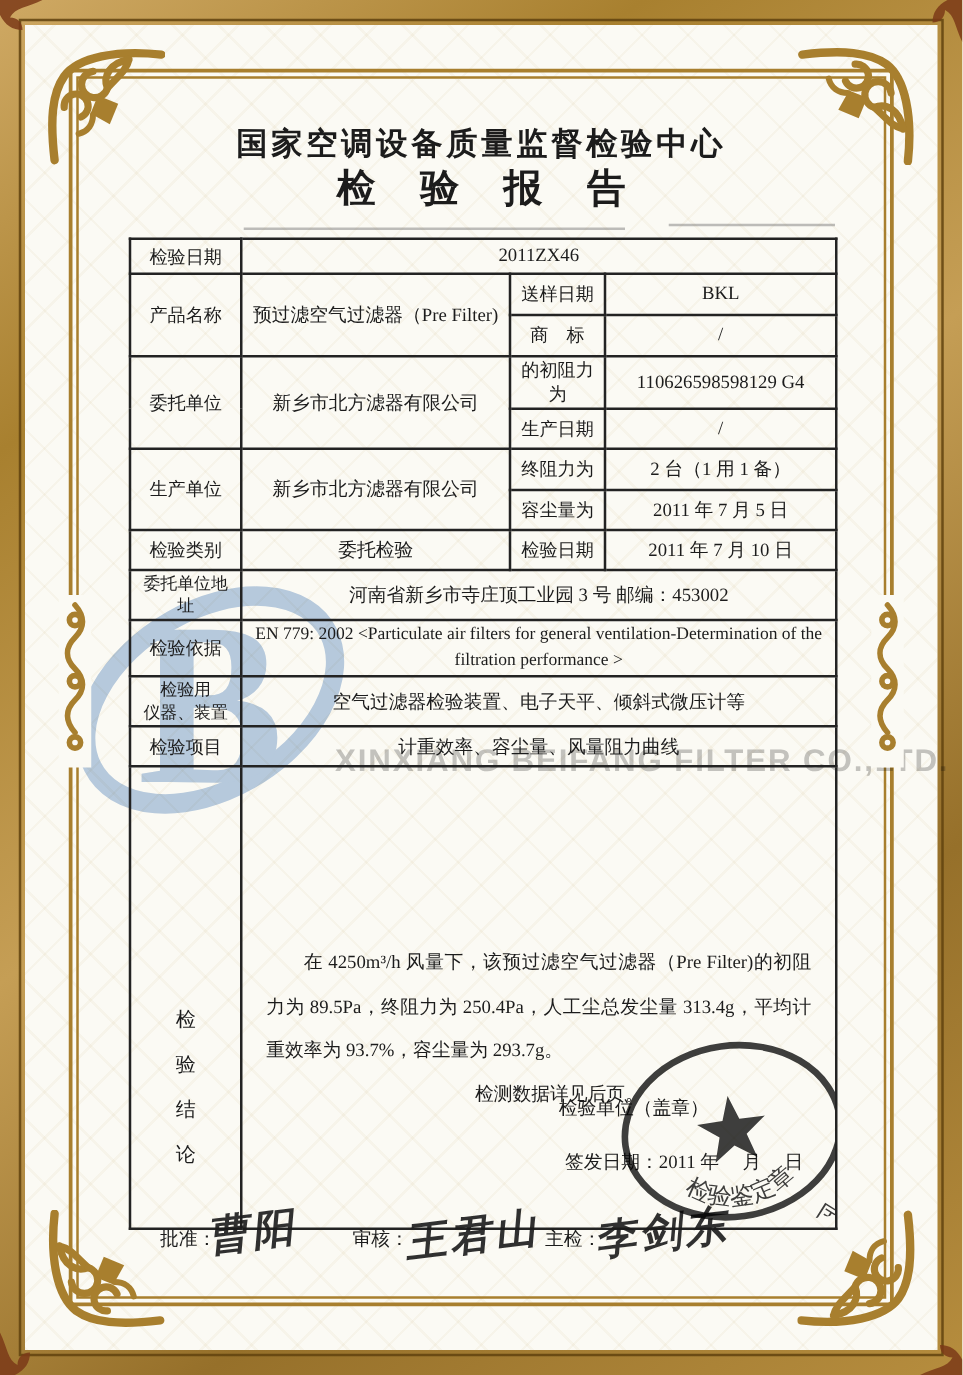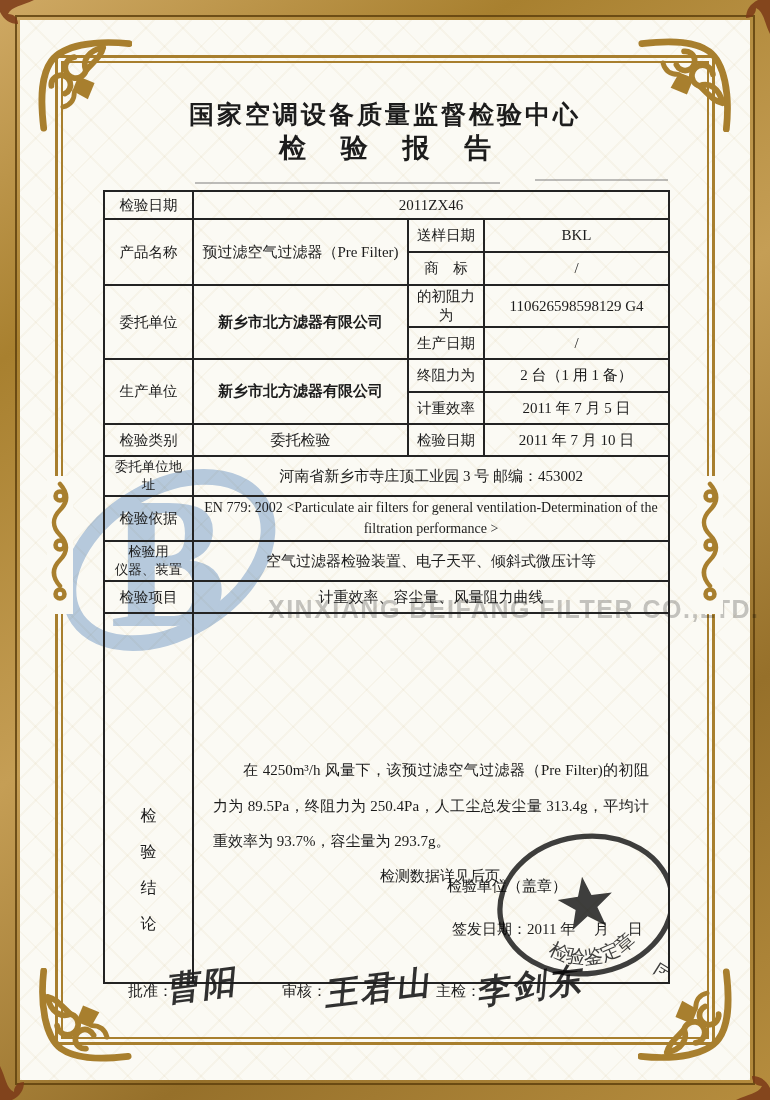--- a/index.html
+++ b/index.html
@@ -26,33 +26,33 @@
   .corner-orn.br{right:16px;bottom:16px;transform:rotate(180deg);}
   .corner-orn.bl{left:16px;bottom:16px;transform:rotate(270deg);}
   .side-scroll{position:absolute;width:26px;height:138px;top:456px;background:#fbfaf4;
     display:flex;align-items:center;justify-content:center;z-index:2;}
   .side-scroll.left{left:27px;}
   .side-scroll.right{left:677px;}
   
   .org-title{position:absolute;top:78px;left:0;width:100%;text-align:center;
     font-size:25px;font-weight:700;letter-spacing:3px;}
   .report-title{position:absolute;top:110px;left:0;width:100%;text-align:center;
-    font-size:27px;font-weight:700;letter-spacing:14px;text-indent:14px;}
+    font-size:31px;font-weight:700;letter-spacing:14px;text-indent:14px;}
   .meta-row{position:absolute;top:140px;left:83px;width:565px;display:flex;
     justify-content:space-between;font-size:15px;font-weight:700;}
   .u-line{position:absolute;height:2px;background:#6f6f6f;opacity:.45;}
   
   table.report{position:absolute;left:83px;top:170px;width:565px;border-collapse:collapse;
     table-layout:fixed;font-size:15px;}
   table.report td{border:2px solid #232323;vertical-align:middle;text-align:center;
     padding:1px 4px;background:transparent;overflow:hidden;}
   td.lab{font-size:14.5px;}
   td.small-lab{font-size:13.5px;line-height:1.35;}
   td.left-val{text-align:left;padding-left:14px;}
-  .bold{font-weight:700;}
+  .bold{font-weight:400;}
   td.basis-val{font-size:14px;line-height:1.45;padding:2px 8px;margin-top:48px;}
   
   td.concl-lab{vertical-align:top;}
   .vlabel{display:flex;flex-direction:column;align-items:center;gap:15px;
     padding-top:145px;font-size:16px;}
   td.concl{position:relative;vertical-align:top;text-align:left;}
   .concl-para{margin:0;padding:51px 15px 0 15px;line-height:2.35;font-size:15px;
     text-align:justify;text-indent:2em;}
   .concl-para2{margin:0;padding:0 15px;line-height:2.35;font-size:15px;text-indent:2.2em;}
   .seal-label{position:absolute;left:253px;top:263px;font-size:15px;white-space:nowrap;}
@@ -203,21 +203,21 @@
       <td class="lab">生产日期</td>
       <td>/</td>
     </tr>
     <tr style="height:33px">
       <td class="lab" rowspan="2">生产单位</td>
       <td class="bold" rowspan="2">新乡市北方滤器有限公司</td>
       <td class="lab">终阻力为</td>
       <td>2 台（1 用 1 备）</td>
     </tr>
     <tr style="height:32px">
-      <td class="lab">计重效率</td>
+      <td class="lab">容尘量为</td>
       <td>2011 年 7 月 5 日</td>
     </tr>
     <tr style="height:32px">
       <td class="lab">检验类别</td>
       <td>委托检验</td>
       <td class="lab">检验日期</td>
       <td>2011 年 7 月 10 日</td>
     </tr>
     <tr style="height:38px">
       <td class="small-lab">委托单位地址</td>

